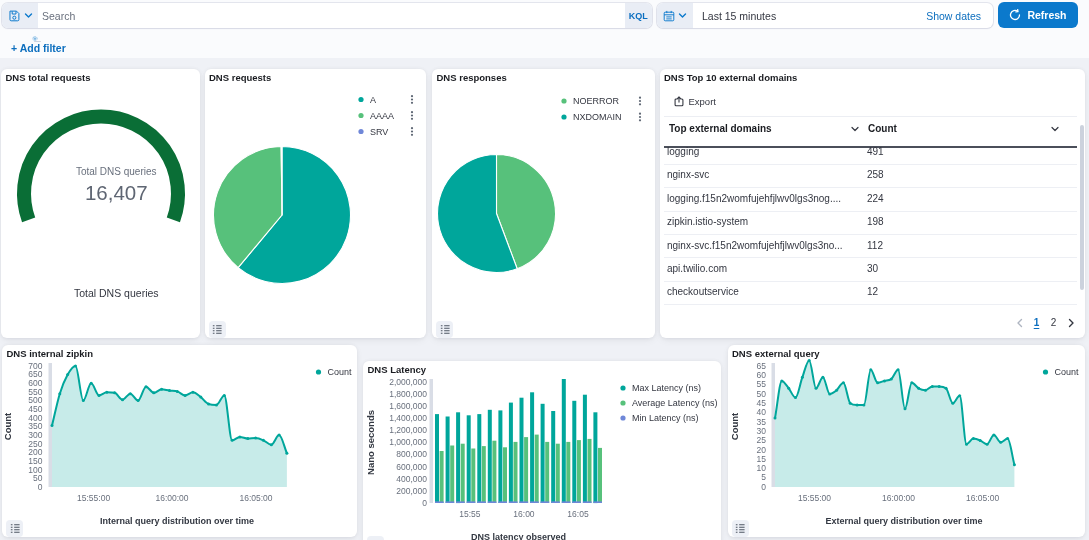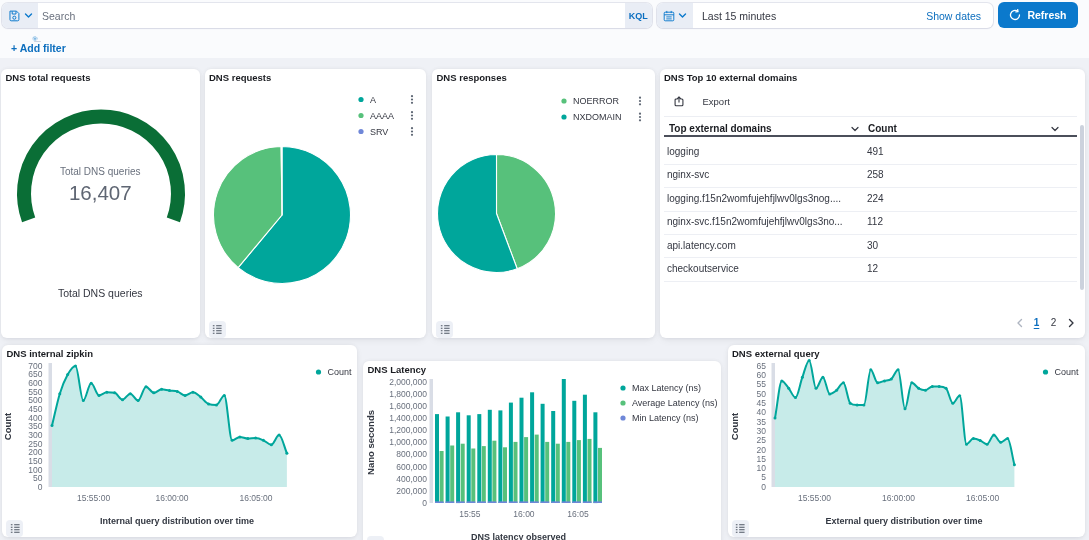--- a/index.html
+++ b/index.html
@@ -15,39 +15,39 @@
   .datepicker { margin-left:5px; width:336px; height:25px; margin-top:1px; display:flex; align-items:center; background:#fff; border-radius:6px; box-shadow:0 0 0 1px rgba(27,42,94,0.10), 0 1px 2px rgba(27,42,94,0.06); overflow:hidden; }
   .dp-addon { width:36px; height:100%; background:#e9edf5; display:flex; align-items:center; justify-content:center; gap:3px; cursor:pointer; }
   .dp-text { flex:1; padding-left:9px; font-size:10.5px; color:#343741; }
   .showdates { font-size:10.5px; color:#0c6ebe; padding-right:12px; cursor:pointer; }
   .refreshbtn { margin-left:5px; width:80px; height:26px; border:none; border-radius:6px; background:#0b79cc; color:#fff; font-family:inherit; font-size:10.5px; font-weight:600; display:flex; align-items:center; justify-content:center; gap:6px; cursor:pointer; }
   .filterrow { position:absolute; left:4px; top:36px; height:18px; display:flex; align-items:center;flex-direction:column; }
   .f-dash { width:7px; height:2px; background:#cdd3de; border-radius:1px; margin-left:5px; }
   .addfilter { margin-left:7px; font-size:10.5px; font-weight:600; color:#0c6ebe; cursor:pointer; }
   
   .panel { position:absolute; background:#fff; border-radius:6px; box-shadow:0 0.9px 4px -1px rgba(10,10,30,0.09), 0 2.6px 8px -1px rgba(10,10,30,0.06); }
-  .p1 { left:1px;     top:68.5px; width:198.5px; height:269px; }
+  .p1 { left:1px;     top:68.5px; width:198.5px; height:269px;padding-left:16px; }
   .p2 { left:204.5px; top:68.5px; width:221.5px; height:269px; }
   .p3 { left:432px;   top:68.5px; width:222.5px; height:269px; }
   .p4 { left:659.5px; top:68.5px; width:425px;   height:269px; }
   .p5 { left:2px;     top:345px; width:354.5px; height:191.5px; }
   .p6 { left:363px;   top:345px; width:358px;   height:191.5px;margin-top:16px; }
   .p7 { left:727.5px; top:345px; width:357px;   height:191.5px; }
   .ptitle { position:absolute; left:4.5px; top:3px; font-size:9.5px; font-weight:700; color:#1a1c21; }
   .chart { position:absolute; left:0; top:0; }
   .legtoggle { position:absolute; left:4px; width:17px; height:17px; border-radius:4px; background:#edf0f6; display:flex; align-items:center; justify-content:center; cursor:pointer; }
   .lt-row1 { top:252px; } .lt-row2 { top:174.5px; }
   
   .gauge-label  { position:absolute; width:100%; text-align:center; top:97px;  font-size:10px; color:#69707d; }
   .gauge-value  { position:absolute; width:100%; text-align:center; top:112px; font-size:20.5px; color:#5f6673; }
   .gauge-bottom { position:absolute; width:100%; text-align:center; top:218.5px; font-size:10.5px; color:#343741; }
   
-  .exportbtn { position:absolute; left:14px; top:26px; height:14px; display:flex; align-items:center; gap:19px; font-size:9.5px; color:#343741; cursor:pointer; }
+  .exportbtn { position:absolute; left:14px; top:26px; height:14px; display:flex; align-items:center; gap:5px; font-size:9.5px; color:#343741; cursor:pointer; }
   .tdivider { position:absolute; left:4.5px; right:7.5px; top:47px; height:1px; background:#eceef3; }
-  .thead { position:absolute; left:4.5px; right:7.5px; top:48px; height:20px; border-bottom:2px solid #4b4f5a; }
+  .thead { position:absolute; left:4.5px; right:7.5px; top:48px; height:31px; border-bottom:2px solid #4b4f5a; }
   .th1 { position:absolute; left:5px; top:6px; font-size:10px; font-weight:700; color:#1a1c21; }
   .th2 { position:absolute; left:204px; top:6px; font-size:10px; font-weight:700; color:#1a1c21; }
   .th-chev1 { position:absolute; left:186px; top:7px; }
   .th-chev2 { position:absolute; left:386px; top:7px; }
   .trows { position:absolute; left:4.5px; right:7.5px; top:73px;text-align:right; }
   .trow { position:relative; height:23.4px; border-bottom:1px solid #edeff4; }
   .td1 { position:absolute; left:3px; top:4.5px; font-size:10px; color:#343741; white-space:nowrap; max-width:195px; overflow:hidden; }
   .td2 { position:absolute; left:203px; top:4.5px; font-size:10px; color:#343741; }
   .pager { position:absolute; right:6px; top:245px; display:flex; align-items:center; gap:1px; }
   .pg-num { min-width:16px; height:18px; display:flex; align-items:center; justify-content:center; font-size:10px; color:#343741; cursor:pointer; }
@@ -199,25 +199,29 @@
         </div>
         <div class="trow">
           <span class="td1">nginx-svc</span>
           <span class="td2">258</span>
         </div>
         <div class="trow">
           <span class="td1">logging.f15n2womfujehfjlwv0lgs3nog....</span>
           <span class="td2">224</span>
         </div>
         <div class="trow">
+          <span class="td1">zipkin.istio-system</span>
+          <span class="td2">198</span>
+        </div>
+        <div class="trow">
           <span class="td1">nginx-svc.f15n2womfujehfjlwv0lgs3no...</span>
           <span class="td2">112</span>
         </div>
         <div class="trow">
-          <span class="td1">api.latency.com</span>
+          <span class="td1">api.twilio.com</span>
           <span class="td2">30</span>
         </div>
         <div class="trow">
           <span class="td1">checkoutservice</span>
           <span class="td2">12</span>
         </div>
       </div>
     <div class="pager" id="pager">
         <span class="pg-num">
           <svg width="12" height="12" viewBox="0 0 12 12" fill="none" stroke="#aeb5c1" stroke-width="1.4">

